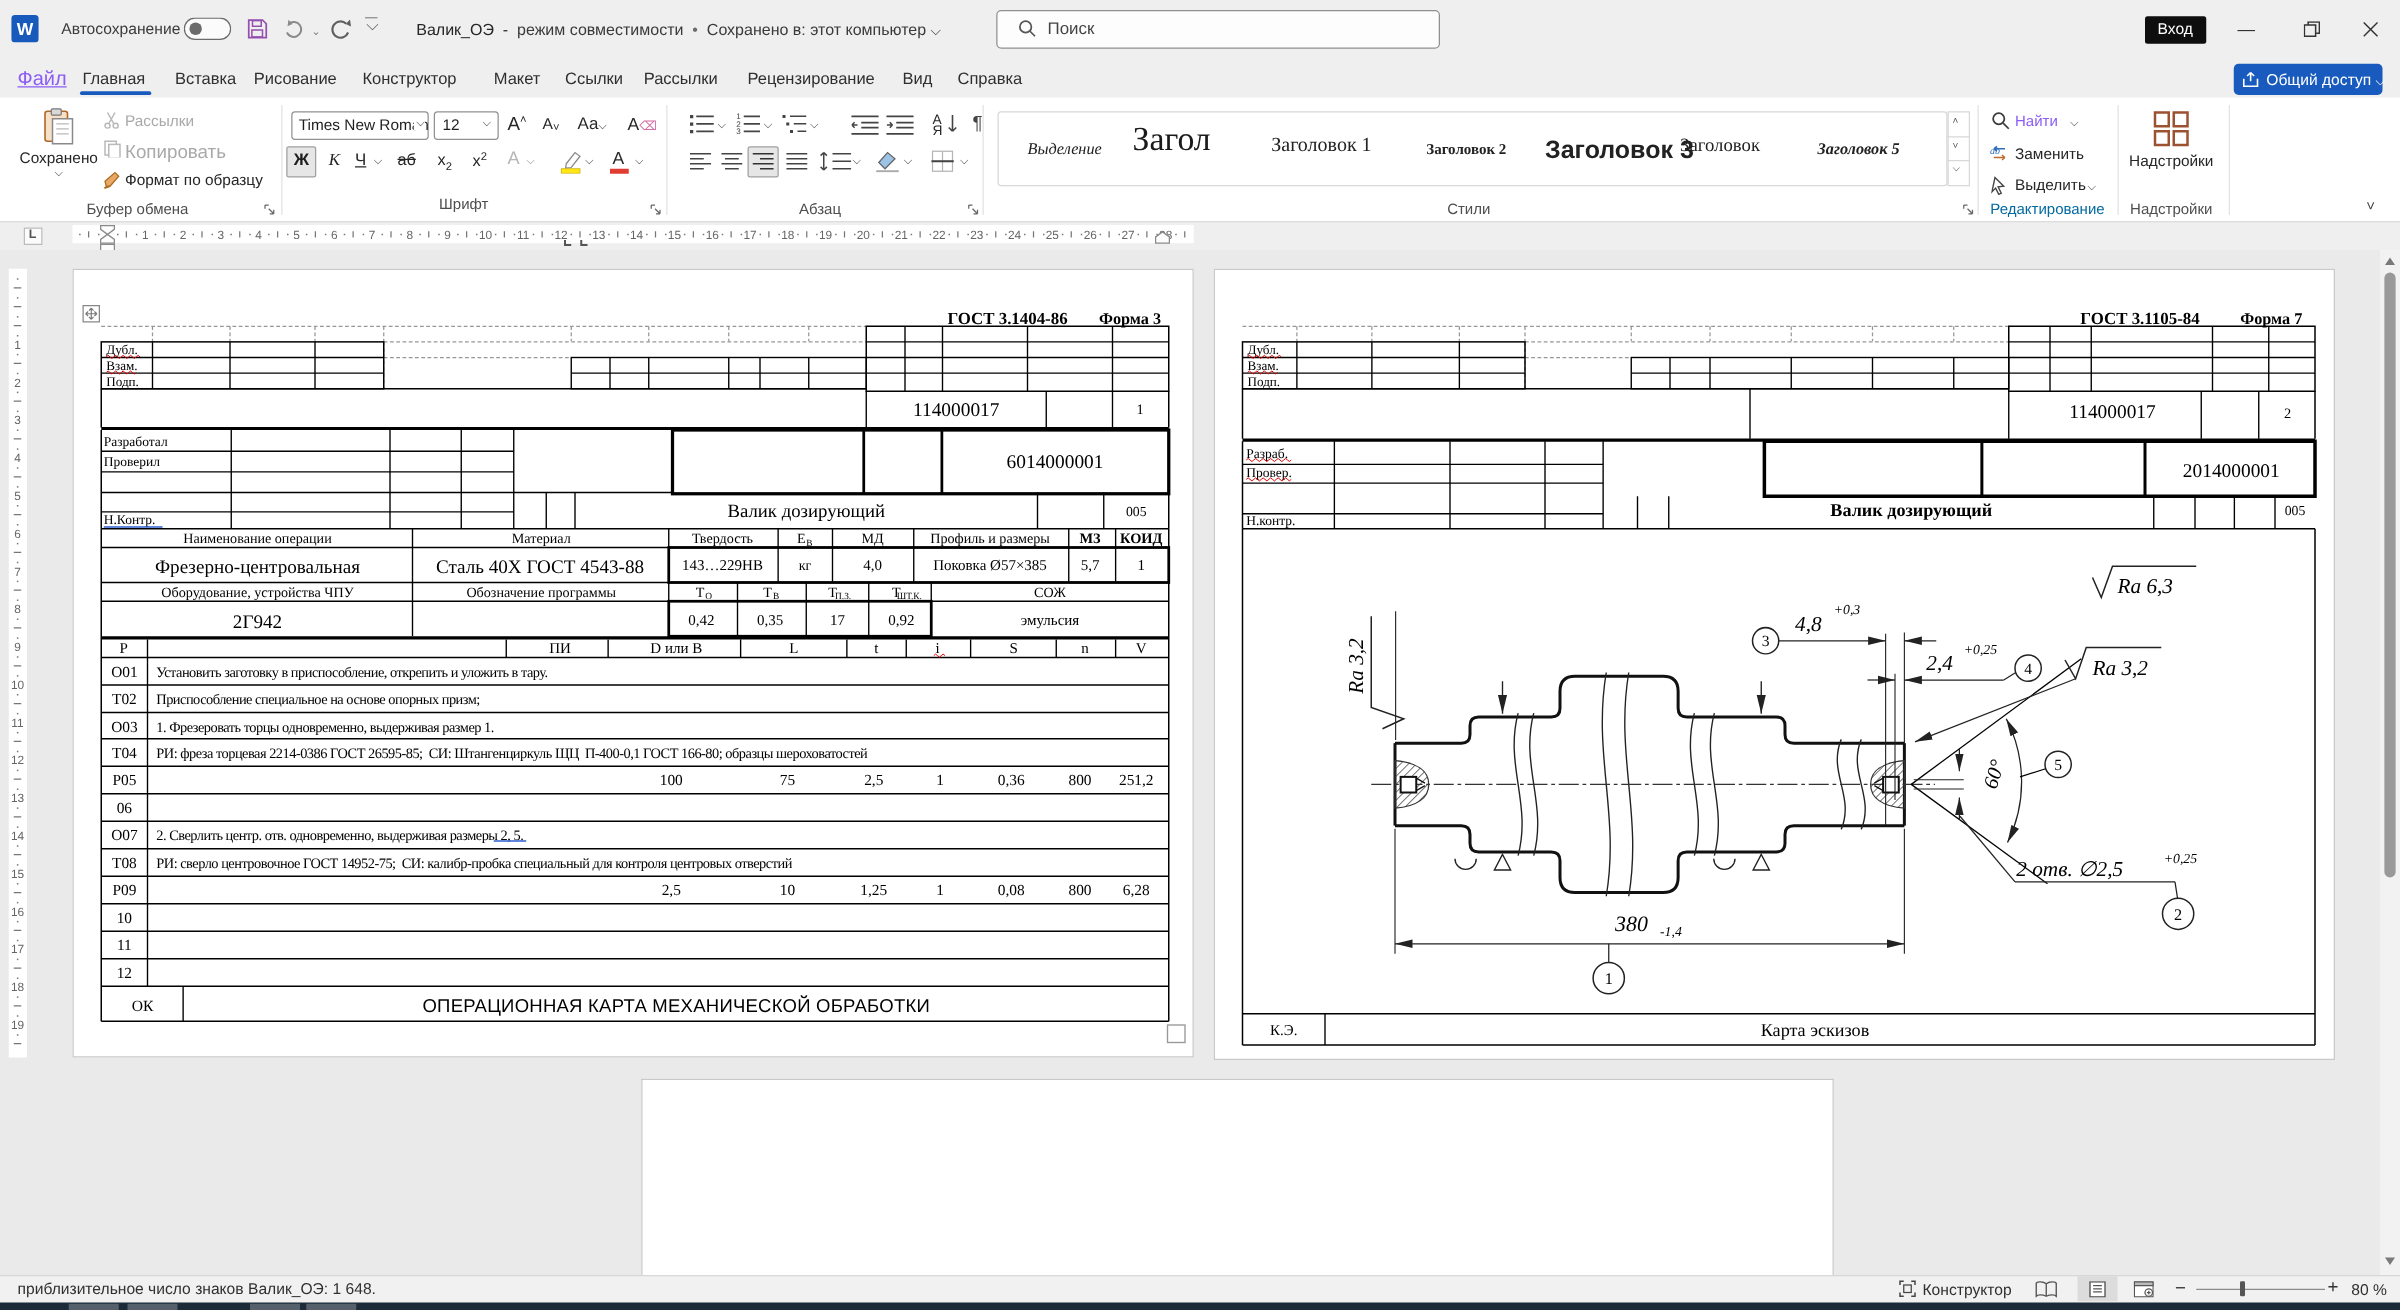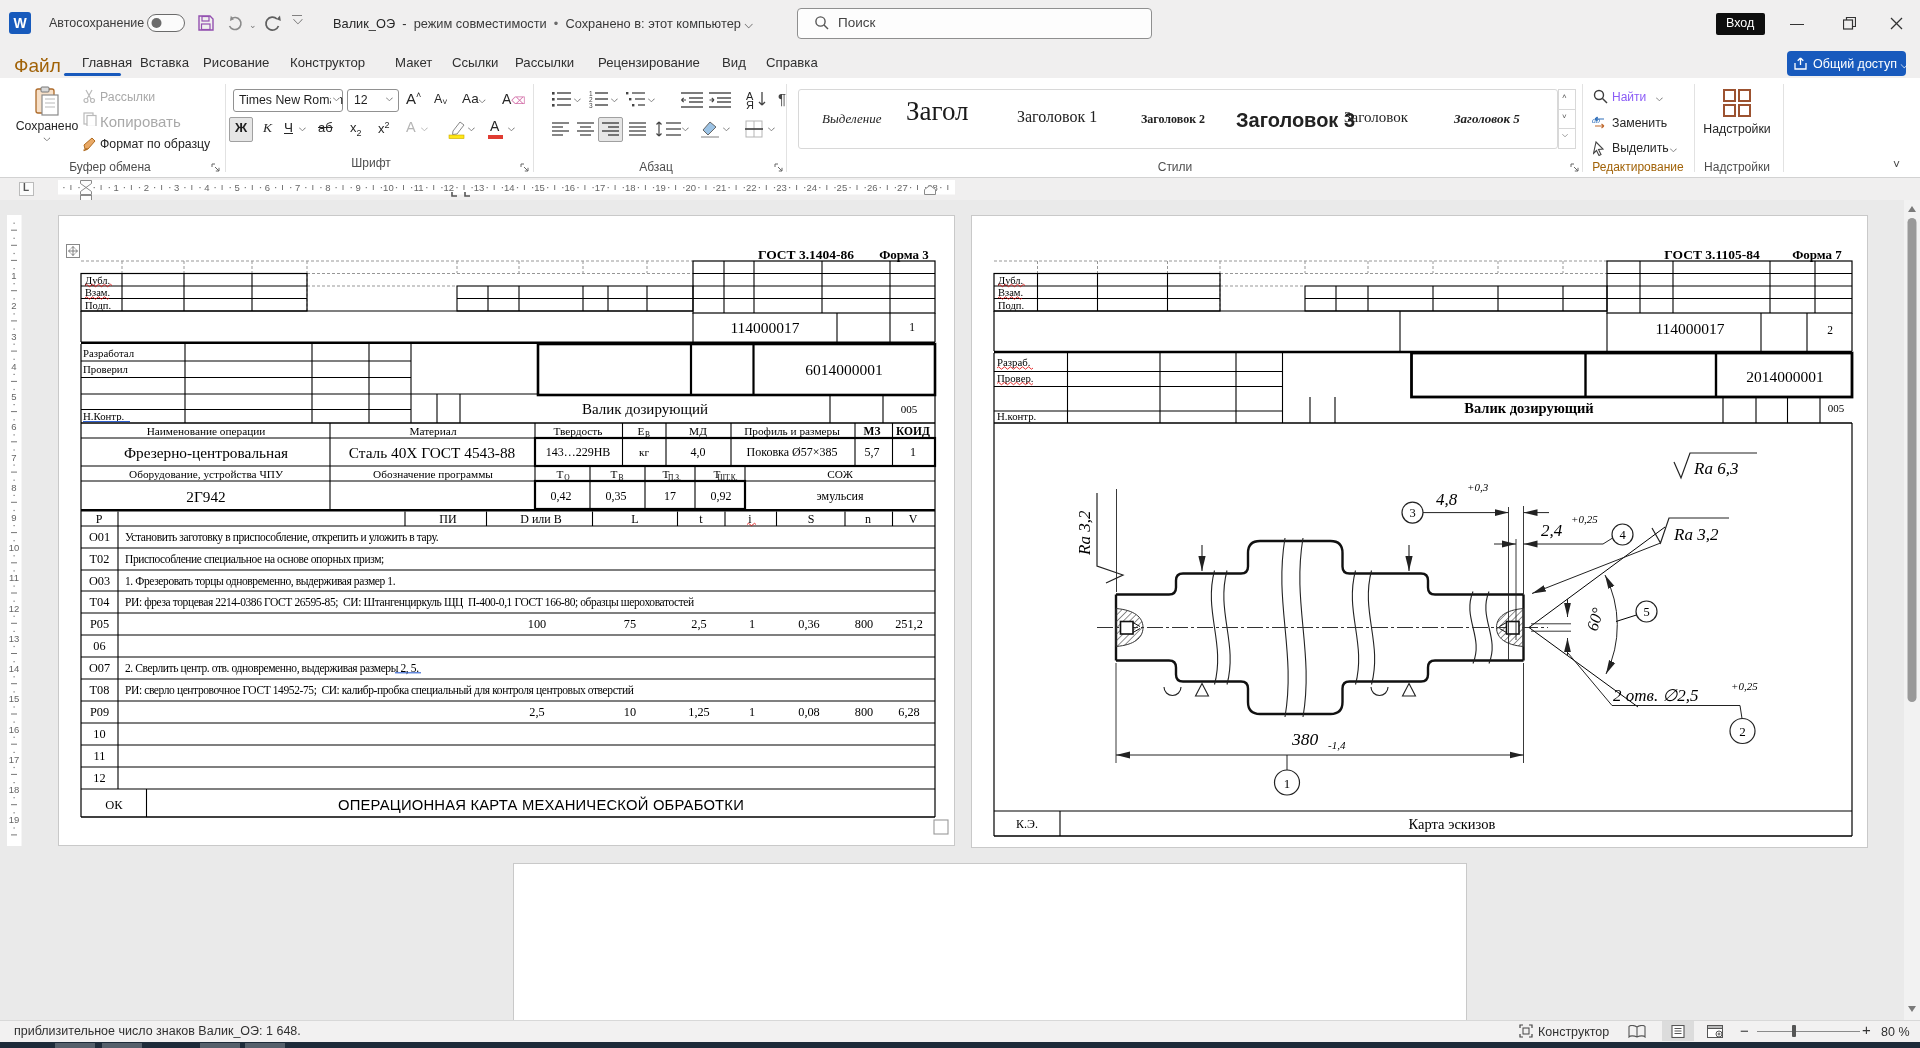--- a/index.html
+++ b/index.html
@@ -51,22 +51,22 @@
 
 <div class="tx" style="left:1790px;top:15px;font-size:14px;color:#333;">—</div>
 <svg class="a" style="left:1843px;top:17px" width="13" height="13" viewBox="0 0 13 13">
  <rect x="0.5" y="3" width="9" height="9" fill="none" stroke="#333" stroke-width="1.2"></rect>
  <path d="M3.5 3 v-2.5 h9 v9 h-2.6" fill="none" stroke="#333" stroke-width="1.2"></path>
 </svg>
 <svg class="a" style="left:1890px;top:17px" width="13" height="13" viewBox="0 0 13 13">
  <line x1="1" y1="1" x2="12" y2="12" stroke="#333" stroke-width="1.2"></line>
  <line x1="12" y1="1" x2="1" y2="12" stroke="#333" stroke-width="1.2"></line>
 </svg>
-<div class="tx" style="left:14px;top:55px;font-size:19px;color:#a16207;">Файл</div>
-<div class="tx" style="left:66px;top:55px;font-size:13.2px;color:#2f2f2f;margin-left:16px;">Главная</div>
+<div class="tx" style="left:14px;top:55px;font-size:16px;color:#8b5cf6;text-decoration:underline;">Файл</div>
+<div class="tx" style="left:66px;top:55px;font-size:13.2px;color:#2f2f2f;">Главная</div>
 <div class="tx" style="left:140px;top:55px;font-size:13.2px;color:#2f2f2f;">Вставка</div>
 <div class="tx" style="left:203px;top:55px;font-size:13.2px;color:#2f2f2f;">Рисование</div>
 <div class="tx" style="left:290px;top:55px;font-size:13.2px;color:#2f2f2f;">Конструктор</div>
 <div class="tx" style="left:395px;top:55px;font-size:13.2px;color:#2f2f2f;">Макет</div>
 <div class="tx" style="left:452px;top:55px;font-size:13.2px;color:#2f2f2f;">Ссылки</div>
 <div class="tx" style="left:515px;top:55px;font-size:13.2px;color:#2f2f2f;">Рассылки</div>
 <div class="tx" style="left:598px;top:55px;font-size:13.2px;color:#2f2f2f;">Рецензирование</div>
 <div class="tx" style="left:722px;top:55px;font-size:13.2px;color:#2f2f2f;">Вид</div>
 <div class="tx" style="left:766px;top:55px;font-size:13.2px;color:#2f2f2f;">Справка</div>
 <div class="a" style="left:64px;top:73px;width:57px;height:3px;background:#185abd;border-radius:2px;"></div>
@@ -81,21 +81,21 @@
 <div class="a" style="left:225px;top:84px;width:1px;height:88px;background:#e2e2e2;"></div>
 <div class="a" style="left:533px;top:84px;width:1px;height:88px;background:#e2e2e2;"></div>
 <div class="a" style="left:786px;top:84px;width:1px;height:88px;background:#e2e2e2;"></div>
 <div class="a" style="left:1582px;top:84px;width:1px;height:88px;background:#e2e2e2;"></div>
 <div class="a" style="left:1694px;top:84px;width:1px;height:88px;background:#e2e2e2;"></div>
 <div class="a" style="left:1783px;top:84px;width:1px;height:88px;background:#e2e2e2;"></div>
 <div class="tx" style="left:110px;top:160px;font-size:12px;color:#4e4e4e;transform:translateX(-50%);">Буфер обмена</div>
 <div class="tx" style="left:371px;top:156px;font-size:12px;color:#4e4e4e;transform:translateX(-50%);">Шрифт</div>
 <div class="tx" style="left:656px;top:160px;font-size:12px;color:#4e4e4e;transform:translateX(-50%);">Абзац</div>
 <div class="tx" style="left:1175px;top:160px;font-size:12px;color:#4e4e4e;transform:translateX(-50%);">Стили</div>
-<div class="tx" style="left:1638px;top:160px;font-size:12px;color:#a16207;transform:translateX(-50%);">Редактирование</div>
+<div class="tx" style="left:1638px;top:160px;font-size:12px;color:#0369a1;transform:translateX(-50%);">Редактирование</div>
 <div class="tx" style="left:1737px;top:160px;font-size:12px;color:#4e4e4e;transform:translateX(-50%);">Надстройки</div>
 <svg class="a" style="left:211px;top:163px" width="10" height="10" viewBox="0 0 10 10">
 <path d="M1 1 v3 M1 1 h3 M4 4 l4 4 M8 8 v-3.2 M8 8 h-3.2" stroke="#666" stroke-width="1" fill="none"></path>
   </svg>
 <svg class="a" style="left:520px;top:163px" width="10" height="10" viewBox="0 0 10 10">
 <path d="M1 1 v3 M1 1 h3 M4 4 l4 4 M8 8 v-3.2 M8 8 h-3.2" stroke="#666" stroke-width="1" fill="none"></path>
   </svg>
 <svg class="a" style="left:774px;top:163px" width="10" height="10" viewBox="0 0 10 10">
 <path d="M1 1 v3 M1 1 h3 M4 4 l4 4 M8 8 v-3.2 M8 8 h-3.2" stroke="#666" stroke-width="1" fill="none"></path>
   </svg>

